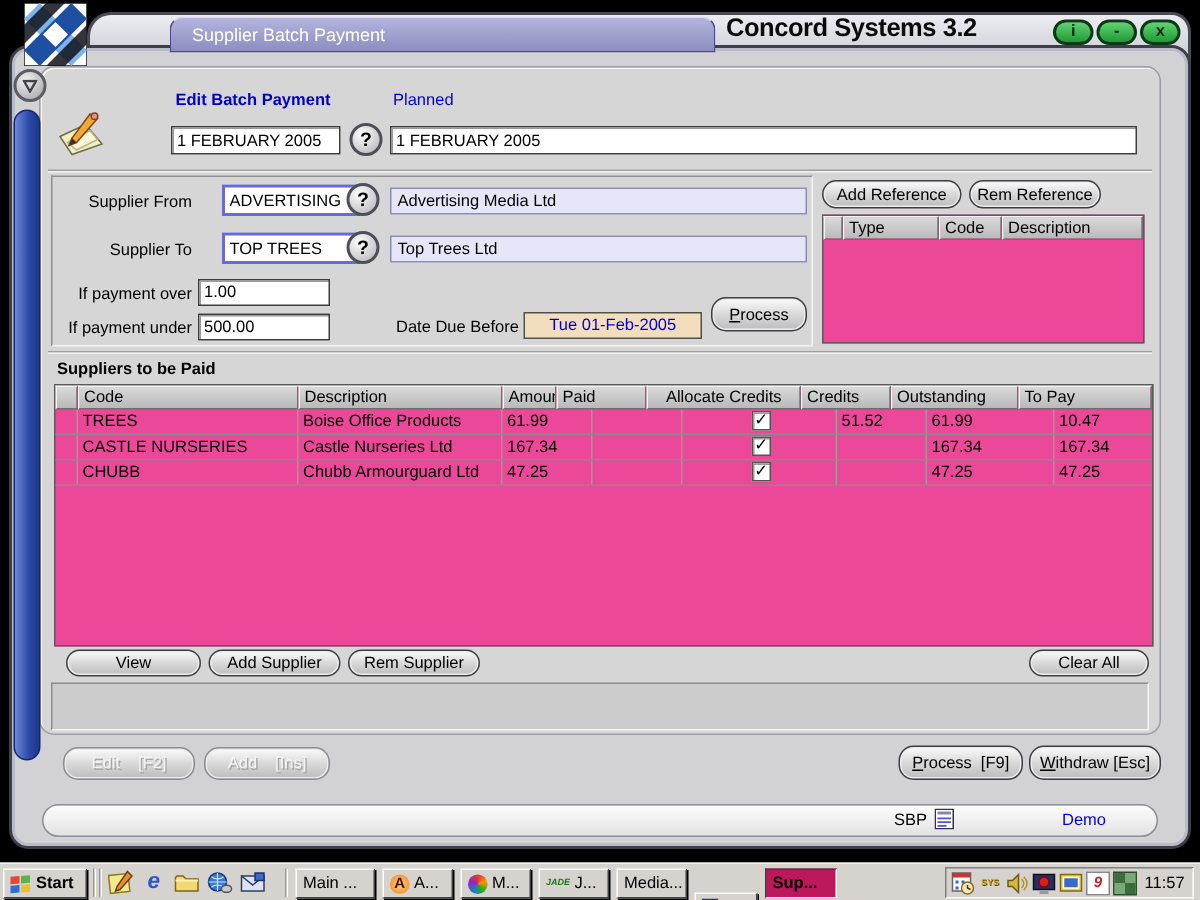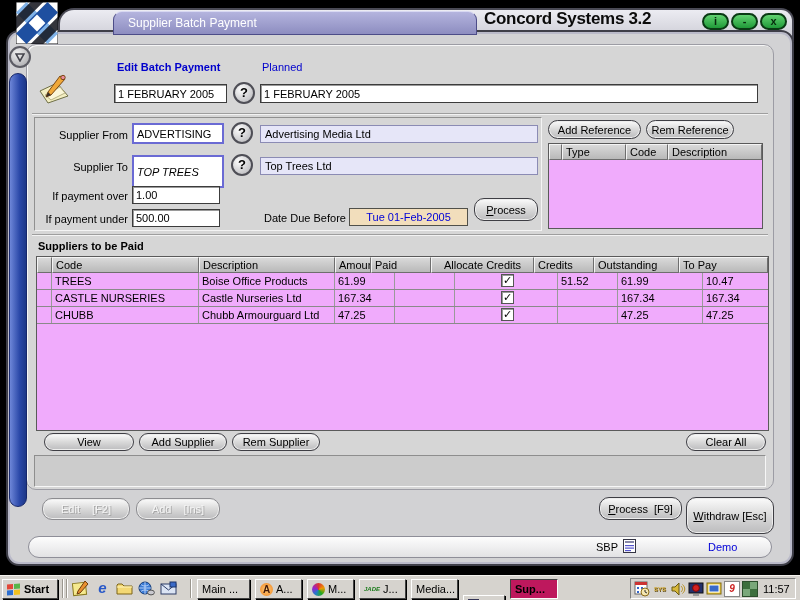--- a/index.html
+++ b/index.html
@@ -16,34 +16,34 @@
   .win-ctl { width:27px; height:17px; border-radius:9px; background:linear-gradient(180deg,#62d271,#1f9a38); border:2px solid #0a3a14; color:#042; font-weight:bold; font-size:11px; text-align:center; line-height:12px; color:#06280c; }
   .inner-panel { left:26px; top:44px; width:748px; height:446px; background:#d6d6d6; border:1px solid #9c9ca4; border-radius:10px; box-shadow:inset 1px 1px 0 #f6f6f6; }
   .side-circle { left:9px; top:46px; width:22px; height:22px; background:radial-gradient(circle at 35% 30%,#f0f0f0,#a2a2a6); border:2px solid #5c5c64; border-radius:50%; }
   .side-circle svg { position:absolute; left:4px; top:5px; }
   .side-bar { left:9px; top:73px; width:18px; height:434px; background:linear-gradient(90deg,#6d86d8,#2a48a8 60%,#1d3787); border:1px solid #16276b; border-radius:9px; }
 
   
   .lbl { font-size:11px; line-height:13px; }
   .lbl-blue { color:#0000cc; }
   .txt-input { border:1px solid #3c3c3c; background:#fff; font-family:"Liberation Sans",sans-serif; font-size:11px; padding:2px 3px; box-shadow:inset 1px 1px 0 #9a9a9a; }
-  .txt-input.focus { border:2px solid #6a6ad4; box-shadow:none; }
+  .txt-input.focus { border:2px solid #6a6ad4; box-shadow:none;margin-left:16px; }
   .ro-field { background:#e6e6f8; border:1px solid #8b8bb4; font-size:11px; line-height:16px; padding-left:4px; }
   .date-field { background:#f2debc; border:1px solid #50504a; color:#0000d8; text-align:center; font-size:11px; line-height:16px; }
   .q-btn { width:22px; height:22px; border-radius:50%; background:radial-gradient(circle at 35% 30%,#fdfdfd,#b2b2b6); border:2px solid #4e4e56; font-weight:bold; font-size:13px; text-align:center; line-height:18px; }
   .pill-btn { border-radius:10px; background:linear-gradient(180deg,#fbfbfb,#d9d9d9 50%,#bcbcbe); border:1px solid #3e3e44; box-shadow:0 0 0 1px #ededed inset; font-size:11px; display:flex; align-items:center; justify-content:center; }
   .pill-btn .ul { display:block; }
   .ul::first-letter { text-decoration:underline; }
   .pill-btn.disabled { color:#f4f4f4; border-color:#8c8c90; text-shadow:1px 1px 0 #a6a6a6; }
   .groove { border-top:1px solid #9e9e9e; border-bottom:1px solid #f2f2f2; height:0; }
   .filter-box { left:34px; top:117px; width:508px; height:114px; border:1px solid; border-color:#909090 #f4f4f4 #f4f4f4 #909090; }
   .inset-strip { left:34px; top:455px; width:732px; height:32px; background:#cccccc; border:1px solid; border-color:#8e8e8e #f6f6f6 #f6f6f6 #8e8e8e; }
 
   
-  .grid { border:1px solid #5a5a5a; background:#f0abfc; }
+  .grid { border:1px solid #5a5a5a; background:#ec4899; }
   .grid-head { display:flex; height:16px; }
   .h-cell { background:linear-gradient(180deg,#d9d9d9,#b9b9b9); border:1px solid; border-color:#f4f4f4 #6e6e6e #6e6e6e #f4f4f4; font-size:11px; line-height:13px; padding:1px 0 0 3px; overflow:hidden; white-space:nowrap; }
   .g-row { display:flex; height:17px; border-bottom:1px solid #8a8a8a; }
   .g-cell { border-right:1px solid #9a9a9a; font-size:11px; line-height:16px; padding-left:3px; overflow:hidden; white-space:nowrap; }
   .cb { width:13px; height:13px; margin:1px auto; background:#fff; border:1px solid #555; box-shadow:inset 1px 1px 0 #9a9a9a; text-align:center; line-height:12px; font-size:11px; padding-left:0; }
   .cb span { display:block; margin-top:-1px; }
 
   
   .status-pill { left:28px; top:536px; width:744px; height:22px; background:linear-gradient(180deg,#fdfdfd,#e2e2e4); border:1px solid #8e8e98; border-radius:11px; }
   .taskbar { left:0; top:575px; width:800px; height:25px; background:#d6d3ce; border-top:1px solid #f4f2ee; }
@@ -101,21 +101,21 @@
 
   <div class="abs groove" style="left:32px; top:113px; width:736px;"></div>
 
   <div class="abs filter-box"></div>
   <div class="abs lbl" style="left:40px; top:129px; width:88px; text-align:right;">Supplier From</div>
   <input class="abs txt-input focus" style="left: 132px; top: 123px; width: 92px; height: 21px;" value="ADVERTISING">
   <div class="abs q-btn" style="left:231px; top:122px;">?</div>
   <div class="abs ro-field" style="left:260px; top:125px; width:278px; height:18px;">Advertising Media Ltd</div>
 
   <div class="abs lbl" style="left:40px; top:161px; width:88px; text-align:right;">Supplier To</div>
-  <input class="abs txt-input focus" style="left: 132px; top: 155px; width: 92px; height: 33px; font-style: italic;" value="TOP TREES">
+  <input class="abs txt-input focus" style="left: 132px; top: 155px; width: 92px; height: 21px;" value="TOP TREES">
   <div class="abs q-btn" style="left:231px; top:154px;">?</div>
   <div class="abs ro-field" style="left:260px; top:157px; width:278px; height:18px;">Top Trees Ltd</div>
 
   <div class="abs lbl" style="left:32px; top:190px; width:96px; text-align:right;">If payment over</div>
   <input class="abs txt-input" style="left: 132px; top: 186px; width: 88px; height: 18px;" value="1.00">
   <div class="abs lbl" style="left:28px; top:213px; width:100px; text-align:right;">If payment under</div>
   <input class="abs txt-input" style="left: 132px; top: 209px; width: 88px; height: 18px;" value="500.00">
 
   <div class="abs lbl" style="left:264px; top:212px;">Date Due Before</div>
   <div class="abs date-field" style="left:349px; top:208px; width:119px; height:18px;">Tue 01-Feb-2005</div>
@@ -221,21 +221,21 @@
       <span>[F2]</span>
   </div>
   <div class="abs pill-btn disabled" style="left:136px; top:498px; width:84px; height:22px; gap:12px;">
     <span>Add</span>
       <span>[Ins]</span>
   </div>
   <div class="abs pill-btn" style="left:599px; top:497px; width:83px; height:23px; gap:6px;">
     <span class="ul">Process</span>
       <span>[F9]</span>
   </div>
-  <div class="abs pill-btn" style="left:686px; top:497px; width:88px; height:37px;">
+  <div class="abs pill-btn" style="left:686px; top:497px; width:88px; height:23px;">
     <span class="ul">Withdraw [Esc]</span>
   </div>
 
   <div class="abs status-pill"></div>
   <div class="abs lbl" style="left:596px; top:541px;">SBP</div>
   <svg class="abs" style="left:623px; top:539px;" width="13" height="14" viewBox="0 0 13 14">
     <rect x="0.5" y="0.5" width="12" height="13" fill="#fff" stroke="#334"></rect>
     <rect x="2" y="2" width="9" height="2" fill="#88a"></rect>
     <rect x="2" y="6" width="9" height="1.2" fill="#55c"></rect>
     <rect x="2" y="8.5" width="9" height="1.2" fill="#55c"></rect>

